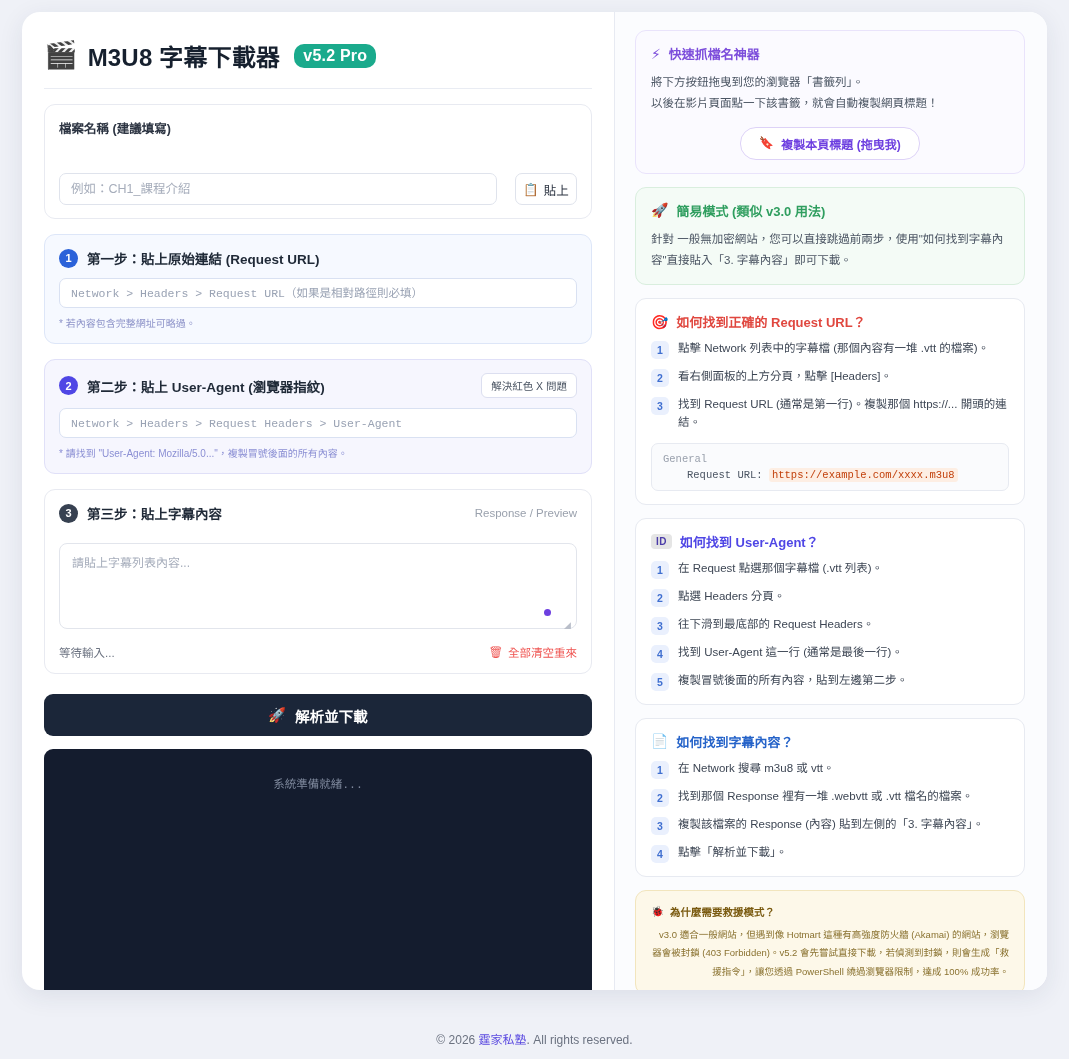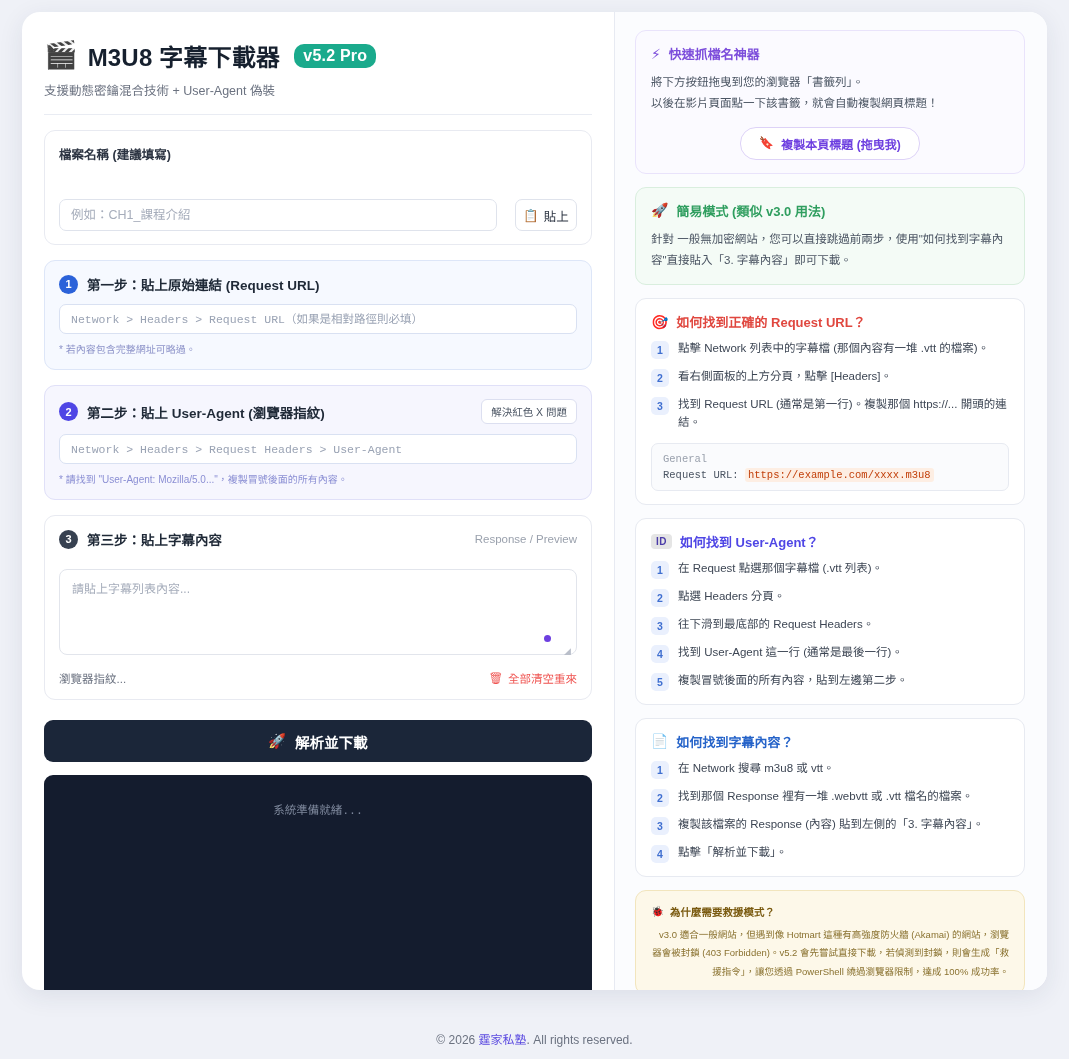--- a/index.html
+++ b/index.html
@@ -157,21 +157,21 @@
     display:flex; align-items:center; justify-content:center; margin-top:1px;
   }
   .li-txt { font-size:11.5px; color:#3d4654; line-height:1.55; }
 
   .codebox {
     margin-top:11px; border:1px solid #e7eaf1; border-radius:7px;
     background:#fafbfd; padding:9px 11px;
     font-family:"Liberation Mono","DejaVu Sans Mono",monospace; font-size:10.5px; color:#6b7280;
   }
   .codebox .lbl { color:#9aa1ad; display:block; margin-bottom:4px; }
-  .codebox .k { color:#4b5563; }
+  .codebox .k { color:#4b5563;margin-left:24px; }
   .codebox .v { color:#c2410c; background:#fdeee3; padding:1px 3px; border-radius:3px; }
 
   .amber-title { display:flex; align-items:center; gap:6px; font-size:10.5px; font-weight:700; color:#7a5a10; margin-bottom:7px; }
   .amber-body { font-size:9.5px; color:#8a7230; line-height:1.95;text-align:right; }
 
   .footer {
     position:absolute; left:0; top:1030px; width:1069px; text-align:center;
     font-size:12px; color:#6b7280;
   }
   .footer .brand { color:#5b4ae0; }
@@ -183,21 +183,20 @@
 
   <div class="shell">
 
     <div class="col-left">
 
       <div class="hdr">
         <span class="clap">🎬</span>
         <span class="app-title">M3U8 字幕下載器</span>
         <span class="badge-pro">v5.2 Pro</span>
       </div>
-      <div class="subtitle">支援動態密鑰混合技術 + User-Agent 偽裝</div>
       <div class="hdr-rule"></div>
 
       <div class="card plain">
         <div class="field-label">檔案名稱 (建議填寫)</div>
         <div class="row">
           <input class="txt-input" type="text" placeholder="例如：CH1_課程介紹" style="">
           <button class="btn-paste">
             <span>📋</span>
             <span>貼上</span>
           </button>
@@ -234,21 +233,21 @@
             <span>第三步：貼上字幕內容</span>
           </div>
           <span class="side-note">Response / Preview</span>
         </div>
         <div class="ta-wrap">
           <textarea class="sub-area" placeholder="請貼上字幕列表內容..." style=""></textarea>
           <span class="ta-dot"></span>
           <span class="ta-grip">◢</span>
         </div>
         <div class="under-row">
-          <span class="status-txt">瀏覽器指紋...</span>
+          <span class="status-txt">等待輸入...</span>
           <span class="clear-link">
             <span>🗑</span>
             <span>全部清空重來</span>
           </span>
         </div>
       </div>
 
       <button class="btn-primary">
         <span>🚀</span>
         <span>解析並下載</span>

